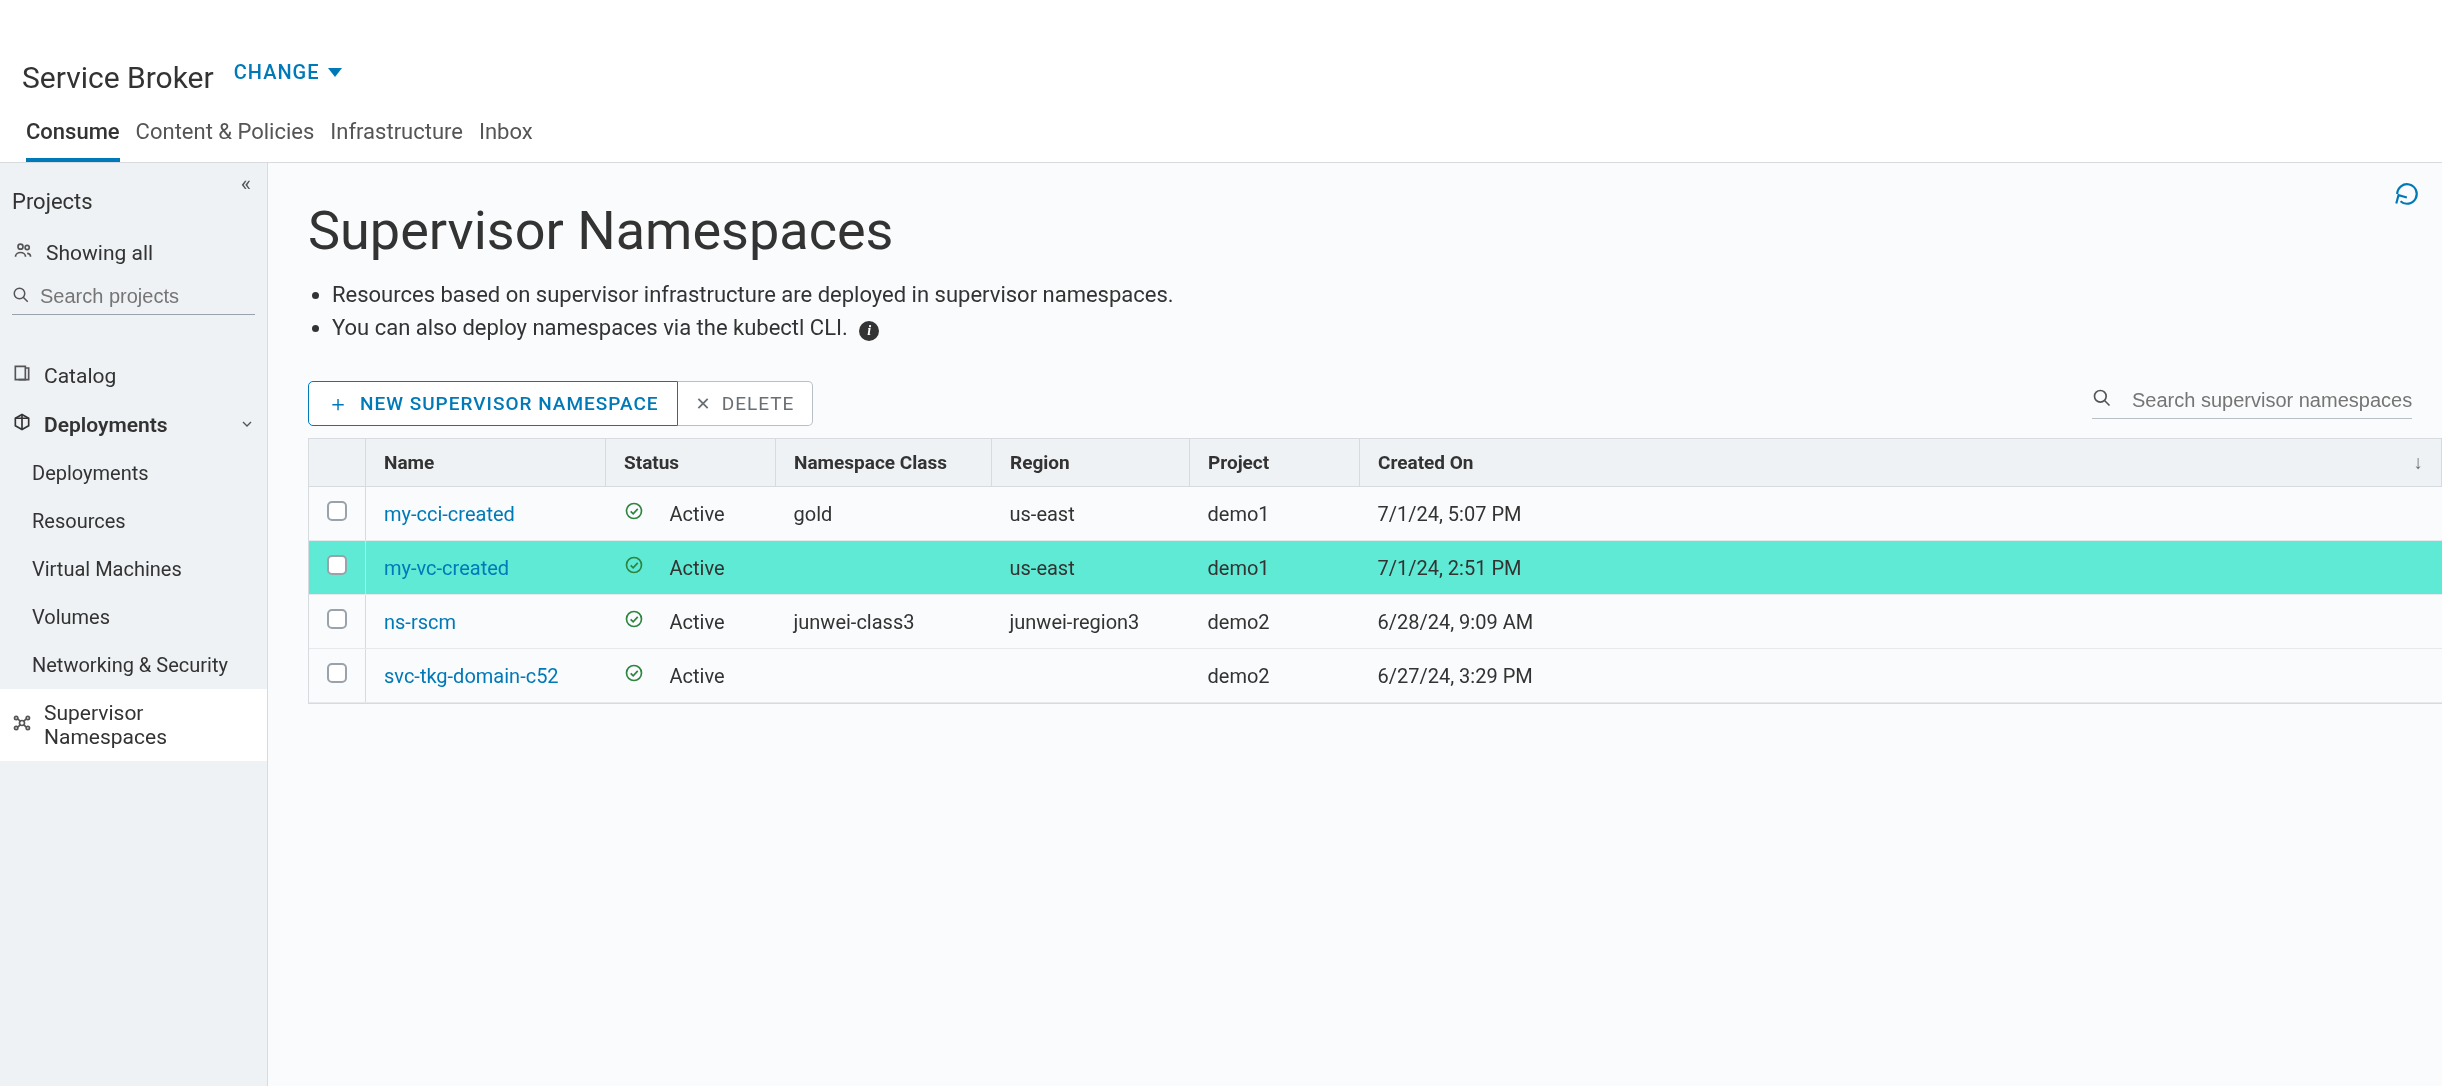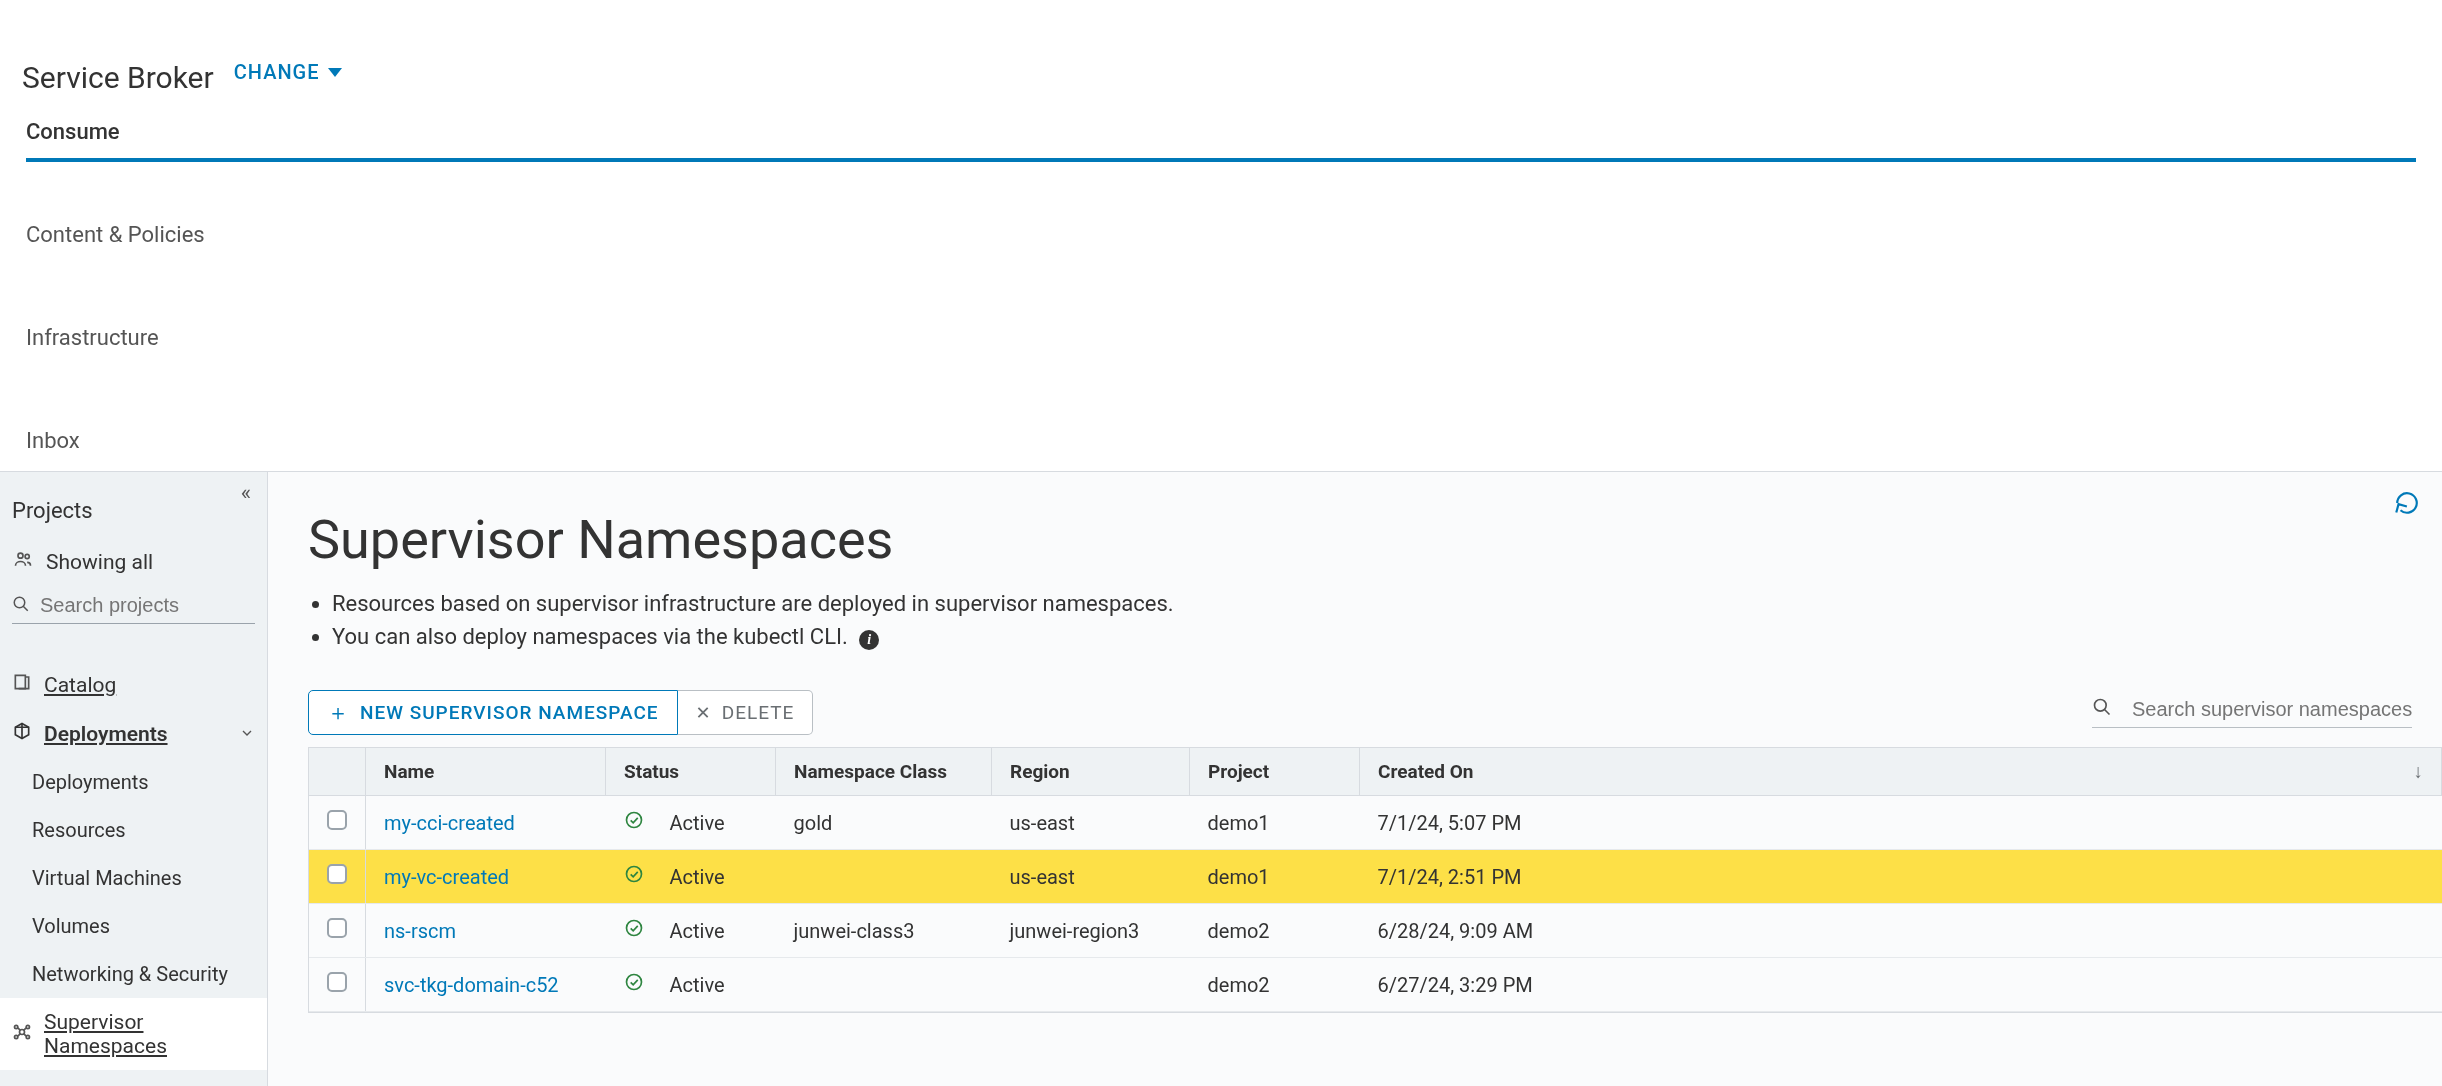--- a/index.html
+++ b/index.html
@@ -5,37 +5,37 @@
   * { box-sizing: border-box; margin: 0; padding: 0; }
   html, body { height: 100%; font-family: -apple-system, "Segoe UI", Roboto, "Helvetica Neue", Arial, sans-serif; color: #333; background:#fff; }
   body { width: 2442px; height: 1086px; overflow:hidden;}
   
   
   .topbar { display:flex; align-items:flex-start; padding: 16px 24px 10px 22px; margin-top: 44px; }
   .app-title { font-size: 30px; font-weight: 400; color:#333; }
   .change-link { display:inline-flex; align-items:center; gap:8px; margin-left:20px; color:#0079b8; font-size:20px; letter-spacing:1px; font-weight:500; cursor:pointer; }
   .chevron-down { width:0; height:0; border-left:7px solid transparent; border-right:7px solid transparent; border-top:9px solid #0079b8; }
 
-  .tabs { display:flex; gap:46px; padding: 0 26px; border-bottom:1px solid #d7dbe0;flex-direction:column; }
+  .tabs { display:flex; gap:16px; padding: 0 26px; border-bottom:1px solid #d7dbe0; }
   .tab { font-size:22px; color:#555; padding:14px 0 18px 0; cursor:pointer; }
   .tab.active { color:#333; font-weight:500; border-bottom:4px solid #0079b8; padding-bottom:14px; }
 
   .body-row { display:flex; height: calc(100% - 130px); }
 
   
   .sidebar { width: 268px; background:#eef2f4; border-right:1px solid #d7dbe0; display:flex; flex-direction:column; position:relative; }
   .sidebar .collapse { position:absolute; top:8px; right:16px; font-size:22px; color:#555; cursor:pointer; }
   .side-group { padding: 20px 12px 6px 12px; }
   .side-title { font-size:22px; color:#333; padding:6px 0 16px 0; }
   .side-row { display:flex; align-items:center; gap:12px; font-size:21px; color:#333; padding:10px 0; cursor:pointer;}
   .side-row .icon { width:22px; text-align:center; color:#555; }
   .side-search-wrap{ display:flex; align-items:flex-end; gap:10px; border-bottom:1px solid #9aa3ab; margin:10px 0 6px 0; padding-bottom:6px;}
   .side-search { border:none; background:transparent; outline:none; font-size:20px; color:#555; width:100%; }
   .side-sep { height:24px; }
-  .nav-item { display:flex; align-items:center; justify-content:space-between; padding:12px 12px 12px 12px; cursor:pointer; font-size:21px; color:#333;text-decoration:underline; }
+  .nav-item { display:flex; align-items:center; justify-content:space-between; padding:12px 12px 12px 12px; cursor:pointer; font-size:21px; color:#333; }
   .nav-item .left { display:flex; align-items:center; gap:12px; }
   .nav-item.bold { font-weight:600; }
   .sub-item { padding:12px 12px 12px 32px; font-size:20px; color:#333; cursor:pointer; }
   .nav-item.active { background:#fff; }
 
   
   .main { flex:1; background:#fafbfc; position:relative; padding: 0 0 0 0; }
   .refresh { position:absolute; top:18px; right:22px; cursor:pointer; color:#0079b8; }
   .page-title { font-size:54px; font-weight:400; color:#333; padding: 36px 0 10px 40px; }
   .desc { padding: 6px 0 0 40px; }
@@ -52,21 +52,21 @@
   .x-icon { color:#6a6f73; font-size:18px; }
   .tbl-search-wrap{ display:flex; align-items:center; gap:20px; border-bottom:1px solid #b9bfc4; padding-bottom:6px; width:320px;}
   .tbl-search { border:none; background:transparent; outline:none; font-size:20px; color:#555; width:100%; }
 
   
   .table-wrap { margin: 0 0 0 40px; border:1px solid #d7dbe0; border-right:none;}
   table { border-collapse: collapse; width:100%; }
   thead th { background:#eef2f4; font-size:19px; font-weight:700; color:#333; text-align:left; padding:12px 18px; border-bottom:1px solid #d7dbe0; border-right:1px solid #d7dbe0; }
   thead th.checkbox-col, tbody td.checkbox-col { width:56px; text-align:center; border-right:1px solid #d7dbe0; }
   tbody td { font-size:20px; padding:14px 18px; border-bottom:1px solid #e6e9ec; color:#333; }
-  tbody tr.hovered { background:#fde047; }
+  tbody tr.hovered { background:#5eead4; }
   .chk { width:20px; height:20px; border:2px solid #9aa3ab; border-radius:5px; display:inline-block; background:#fff;}
   .name-link { color:#0079b8; cursor:pointer; }
   .status-cell { display:flex; align-items:center; gap:26px; }
   .status-icon { width:20px; height:20px; }
   .sort-icon { float:right; color:#6a6f73; }
 
   .col-name{ width:240px;}
   .col-status{ width:170px;}
   .col-class{ width:216px;}
   .col-region{ width:198px;}

